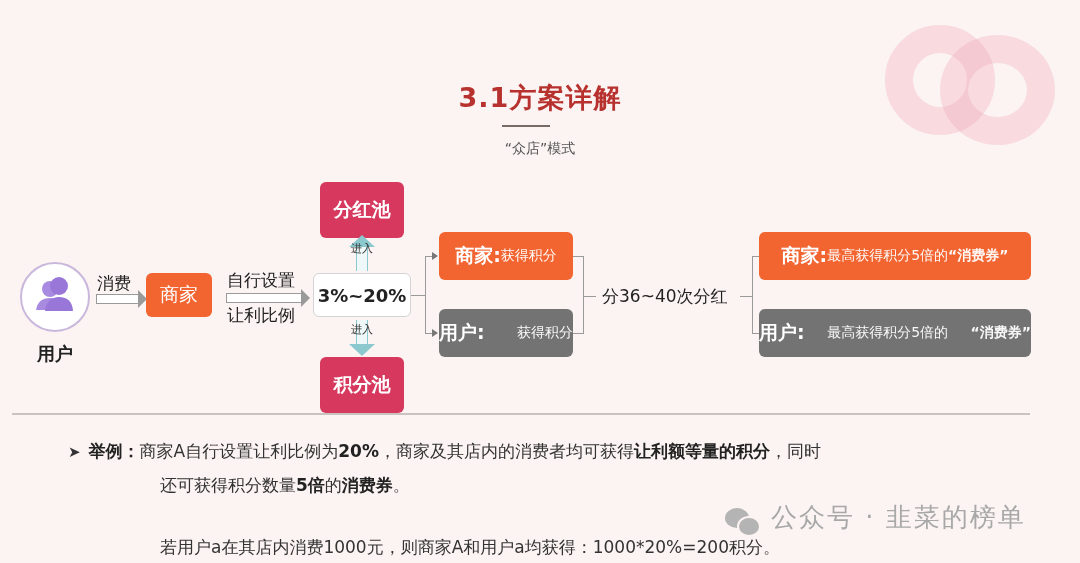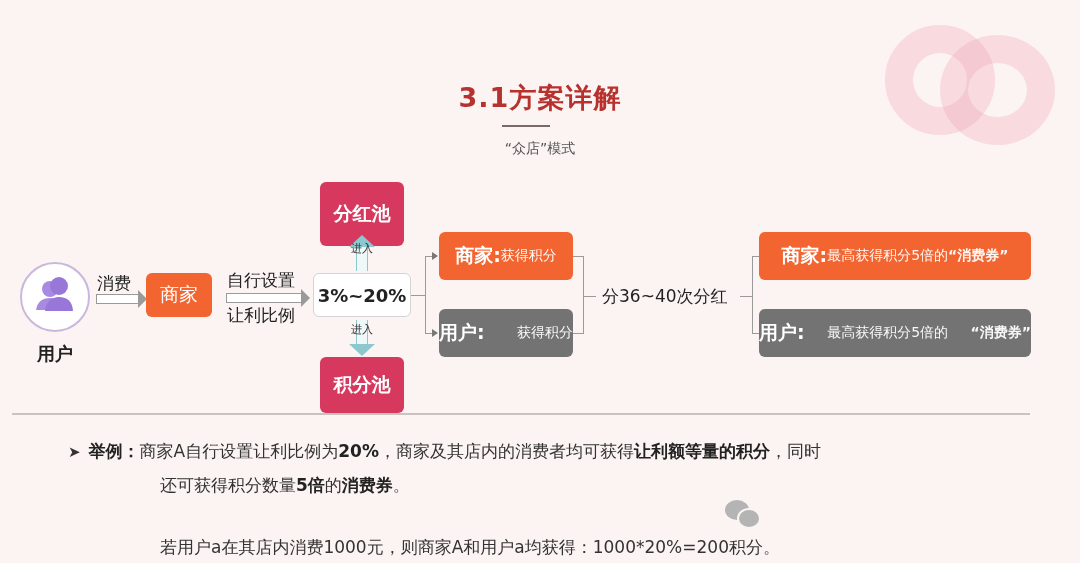--- a/index.html
+++ b/index.html
@@ -76,21 +76,21 @@
 <div class="hollow-arrow" style="left:96px; top:294px; width:42px;"></div>
 
 <div class="box orange" style="left:146px; top:273px; width:66px; height:44px; font-size:19px;">商家</div>
 
 <div class="abs lbl" style="left:227px; top:269px;">自行设置</div>
 <div class="hollow-arrow" style="left:226px; top:293px; width:75px;"></div>
 <div class="abs lbl" style="left:227px; top:304px;">让利比例</div>
 
 <div class="box pct-box">3%~20%</div>
 
-<div class="box pink" style="left:320px; top:182px; width:84px; height:64px; font-size:19px; font-weight:bold;">分红池</div>
+<div class="box pink" style="left:320px; top:182px; width:84px; height:56px; font-size:19px; font-weight:bold;">分红池</div>
 <div class="box pink" style="left:320px; top:357px; width:84px; height:56px; font-size:19px; font-weight:bold;">积分池</div>
 
 <div class="vert-arrow" style="left:351px; top:235px; height:36px;">
   <div class="v-head-up" style="top:0;"></div>
   <div class="v-shaft" style="top:12px; height:24px;"></div>
   <div class="v-text" style="top:8px;">进入</div>
 </div>
 <div class="vert-arrow" style="left:351px; top:320px; height:36px;">
   <div class="v-shaft" style="top:0; height:24px;"></div>
   <div class="v-head-dn" style="top:24px;"></div>
@@ -141,13 +141,14 @@
 <div class="abs ex-line" style="left:68px; top:440px;">
   <span style="font-size:15px; margin-right:8px;">➤</span><span class="b">举例：</span><span>商家A自行设置让利比例为</span><span class="b">20%</span><span>，商家及其店内的消费者均可获得</span><span class="b">让利额等量的积分</span><span>，同时</span>
 </div>
 <div class="abs ex-line" style="left:160px; top:474px;">
   <span>还可获得积分数量</span><span class="b">5倍</span><span>的</span><span class="b">消费券</span><span>。</span>
 </div>
 <div class="abs ex-line" style="left:160px; top:536px;">若用户a在其店内消费1000元，则商家A和用户a均获得：1000*20%=200积分。</div>
 
 <div class="abs watermark">
   <span class="wm-bubble"></span>
+  <span style="margin-left:14px;">公众号 · 韭菜的榜单</span>
 </div>
 
 </body></html>

